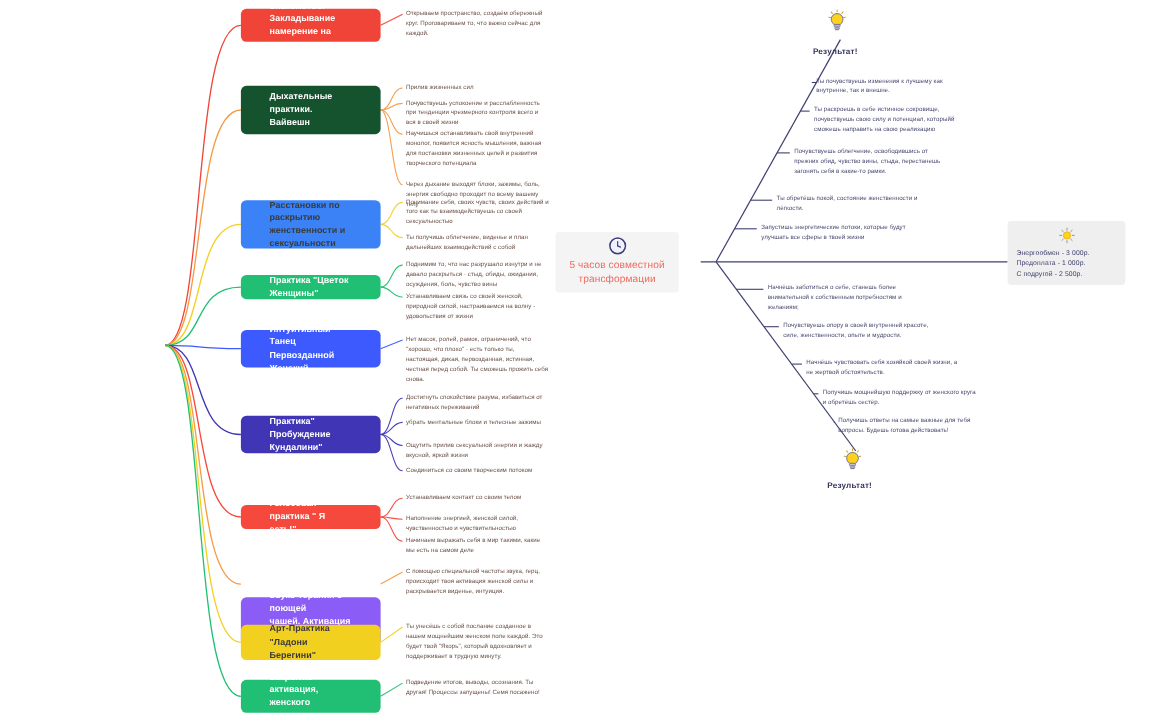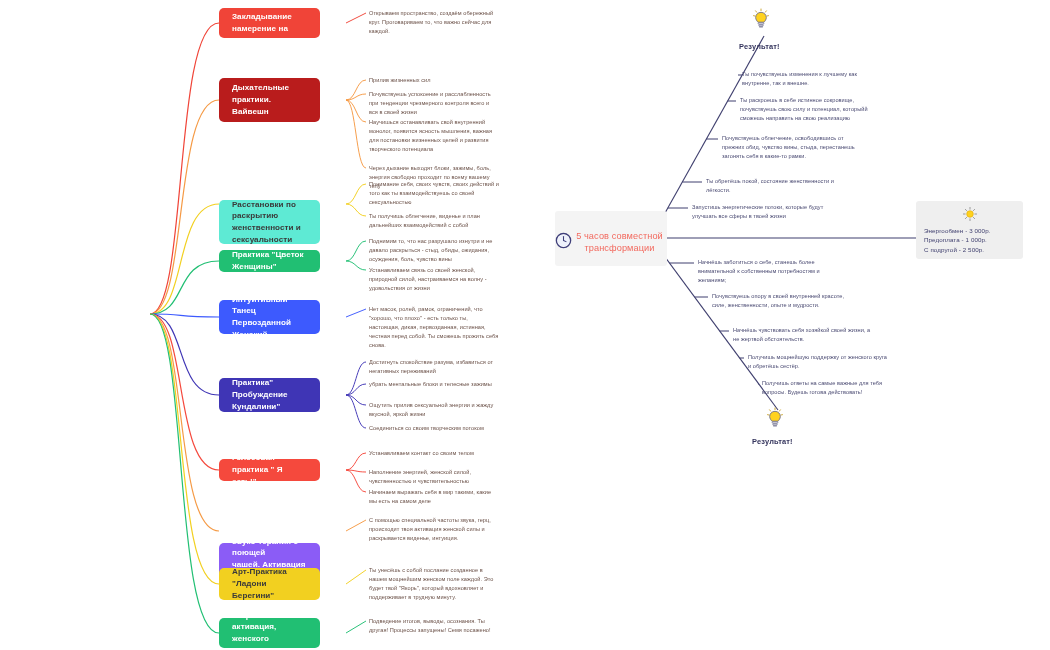--- a/index.html
+++ b/index.html
@@ -21,41 +21,41 @@
     left:28px; top:280px; width:122px; min-height:62px;
     background:#9c4877; border-radius:7px;
     padding:9px 10px 10px 11px;
     color:#ffffff; font-size:10.5px; font-weight:bold; line-height:1.34;
     letter-spacing:.1px;
     white-space:pre-line;
   }
 
   
   .topic {
-    position:absolute; left:219px; width:101px;
-    border-radius:5px; padding:7px 13px;
+    position:absolute; left:219px; width:127px;
+    border-radius:5px; padding:7px 26px;
     font-size:8.1px; font-weight:bold; line-height:1.45;
     color:#ffffff; letter-spacing:.05px;
     display:flex; align-items:center;
     white-space:pre-line;
   }
   .topic.dark { color:#3a3a3a; }
 
   
   .sub {
     position:absolute; left:369px; width:130px;
     font-size:5.6px; line-height:1.62; color:#6b5148;
     letter-spacing:.05px;
   }
 
   
   .centernode {
-    position:absolute; left:555px; top:211px; width:112px; height:55px;
+    position:absolute; left:505px; top:211px; width:112px; height:55px;
     background:#f4f4f4; border-radius:3px;
-    display:flex; flex-direction:row; align-items:center; justify-content:flex-start;
+    display:flex; flex-direction:column; align-items:center; justify-content:flex-start;
     padding-top:4px;
   }
   .centernode .label {
     margin-top:3px; text-align:center;
     font-size:9.2px; line-height:1.35; color:#f2695e; font-weight:normal;
     letter-spacing:.1px;
   }
 
   
   .pricebox {
@@ -135,27 +135,27 @@
       <path d="M 719.6686046511628 331 L 729 331" stroke="#3f3f6e" stroke-width="1" fill="none"></path>
       <path d="M 739.6046511627907 358 L 744 358" stroke="#3f3f6e" stroke-width="1" fill="none"></path>
       <path d="M 758.8023255813954 384 L 758 384" stroke="#3f3f6e" stroke-width="1" fill="none"></path>
     </svg>
 
 
   <div id="topics-layer">
       <div class="topic" style="top: 8px; height: 30px; background: rgb(240, 68, 56);">Знакомство. Закладывание
 намерение на встречу.</div>
       <div class="sub" style="top: 9px;">Открываем пространство, создаём обережный круг. Проговариваем то, что важно сейчас для каждой.</div>
-      <div class="topic" style="top: 78px; height: 44px; background: #b91c1c;">Дыхательные практики.
+      <div class="topic" style="top: 78px; height: 44px; background: #14532d;">Дыхательные практики.
 Вайвешн</div>
       <div class="sub" style="top: 76px;">Прилив жизненных  сил</div>
       <div class="sub" style="top: 90px;">Почувствуешь успокоение и расслабленность при тенденции чрезмерного контроля всего и вся в своей жизни</div>
       <div class="sub" style="top: 118px;">Научишься останавливать свой внутренний монолог, появится ясность мышления, важная для постановки жизненных целей и развития творческого потенциала</div>
       <div class="sub" style="top: 164px;">Через дыхание выходят блоки, зажимы, боль, энергия свободно проходит по всему вашему телу</div>
-      <div class="topic dark" style="top: 200px; height: 44px; background: #5eead4;">Расстановки по раскрытию
+      <div class="topic dark" style="top: 182px; height: 44px; background: #3b82f6;">Расстановки по раскрытию
 женственности и
 сексуальности</div>
       <div class="sub" style="top: 180px;">Понимание себя, своих чувств, своих действий и того как ты взаимодействуешь со своей сексуальностью</div>
       <div class="sub" style="top: 212px;">Ты получишь облегчение, виденье и план дальнейших взаимодействий с собой</div>
       <div class="topic" style="top: 250px; height: 22px; background: rgb(33, 191, 115);">Практика "Цветок Женщины"</div>
       <div class="sub" style="top: 237px;">Поднимим то, что нас разрушало изнутри и не давало раскрыться - стыд, обиды, ожидания, осуждения, боль, чувство вины</div>
       <div class="sub" style="top: 266px;">Устанавливаем связь со своей женской, природной силой, настраиваемся на волну -  удовольствия от жизни</div>
       <div class="topic" style="top: 300px; height: 34px; background: rgb(61, 90, 254);">Интуитивный Танец
 Первозданной Женский</div>
       <div class="sub" style="top: 305px;">Нет масок, ролей, рамок, ограничений, что "хорошо, что плохо"  - есть только ты, настоящая, дикая, первозданная, истинная, честная перед собой. Ты сможешь прожить себя снова.</div>

